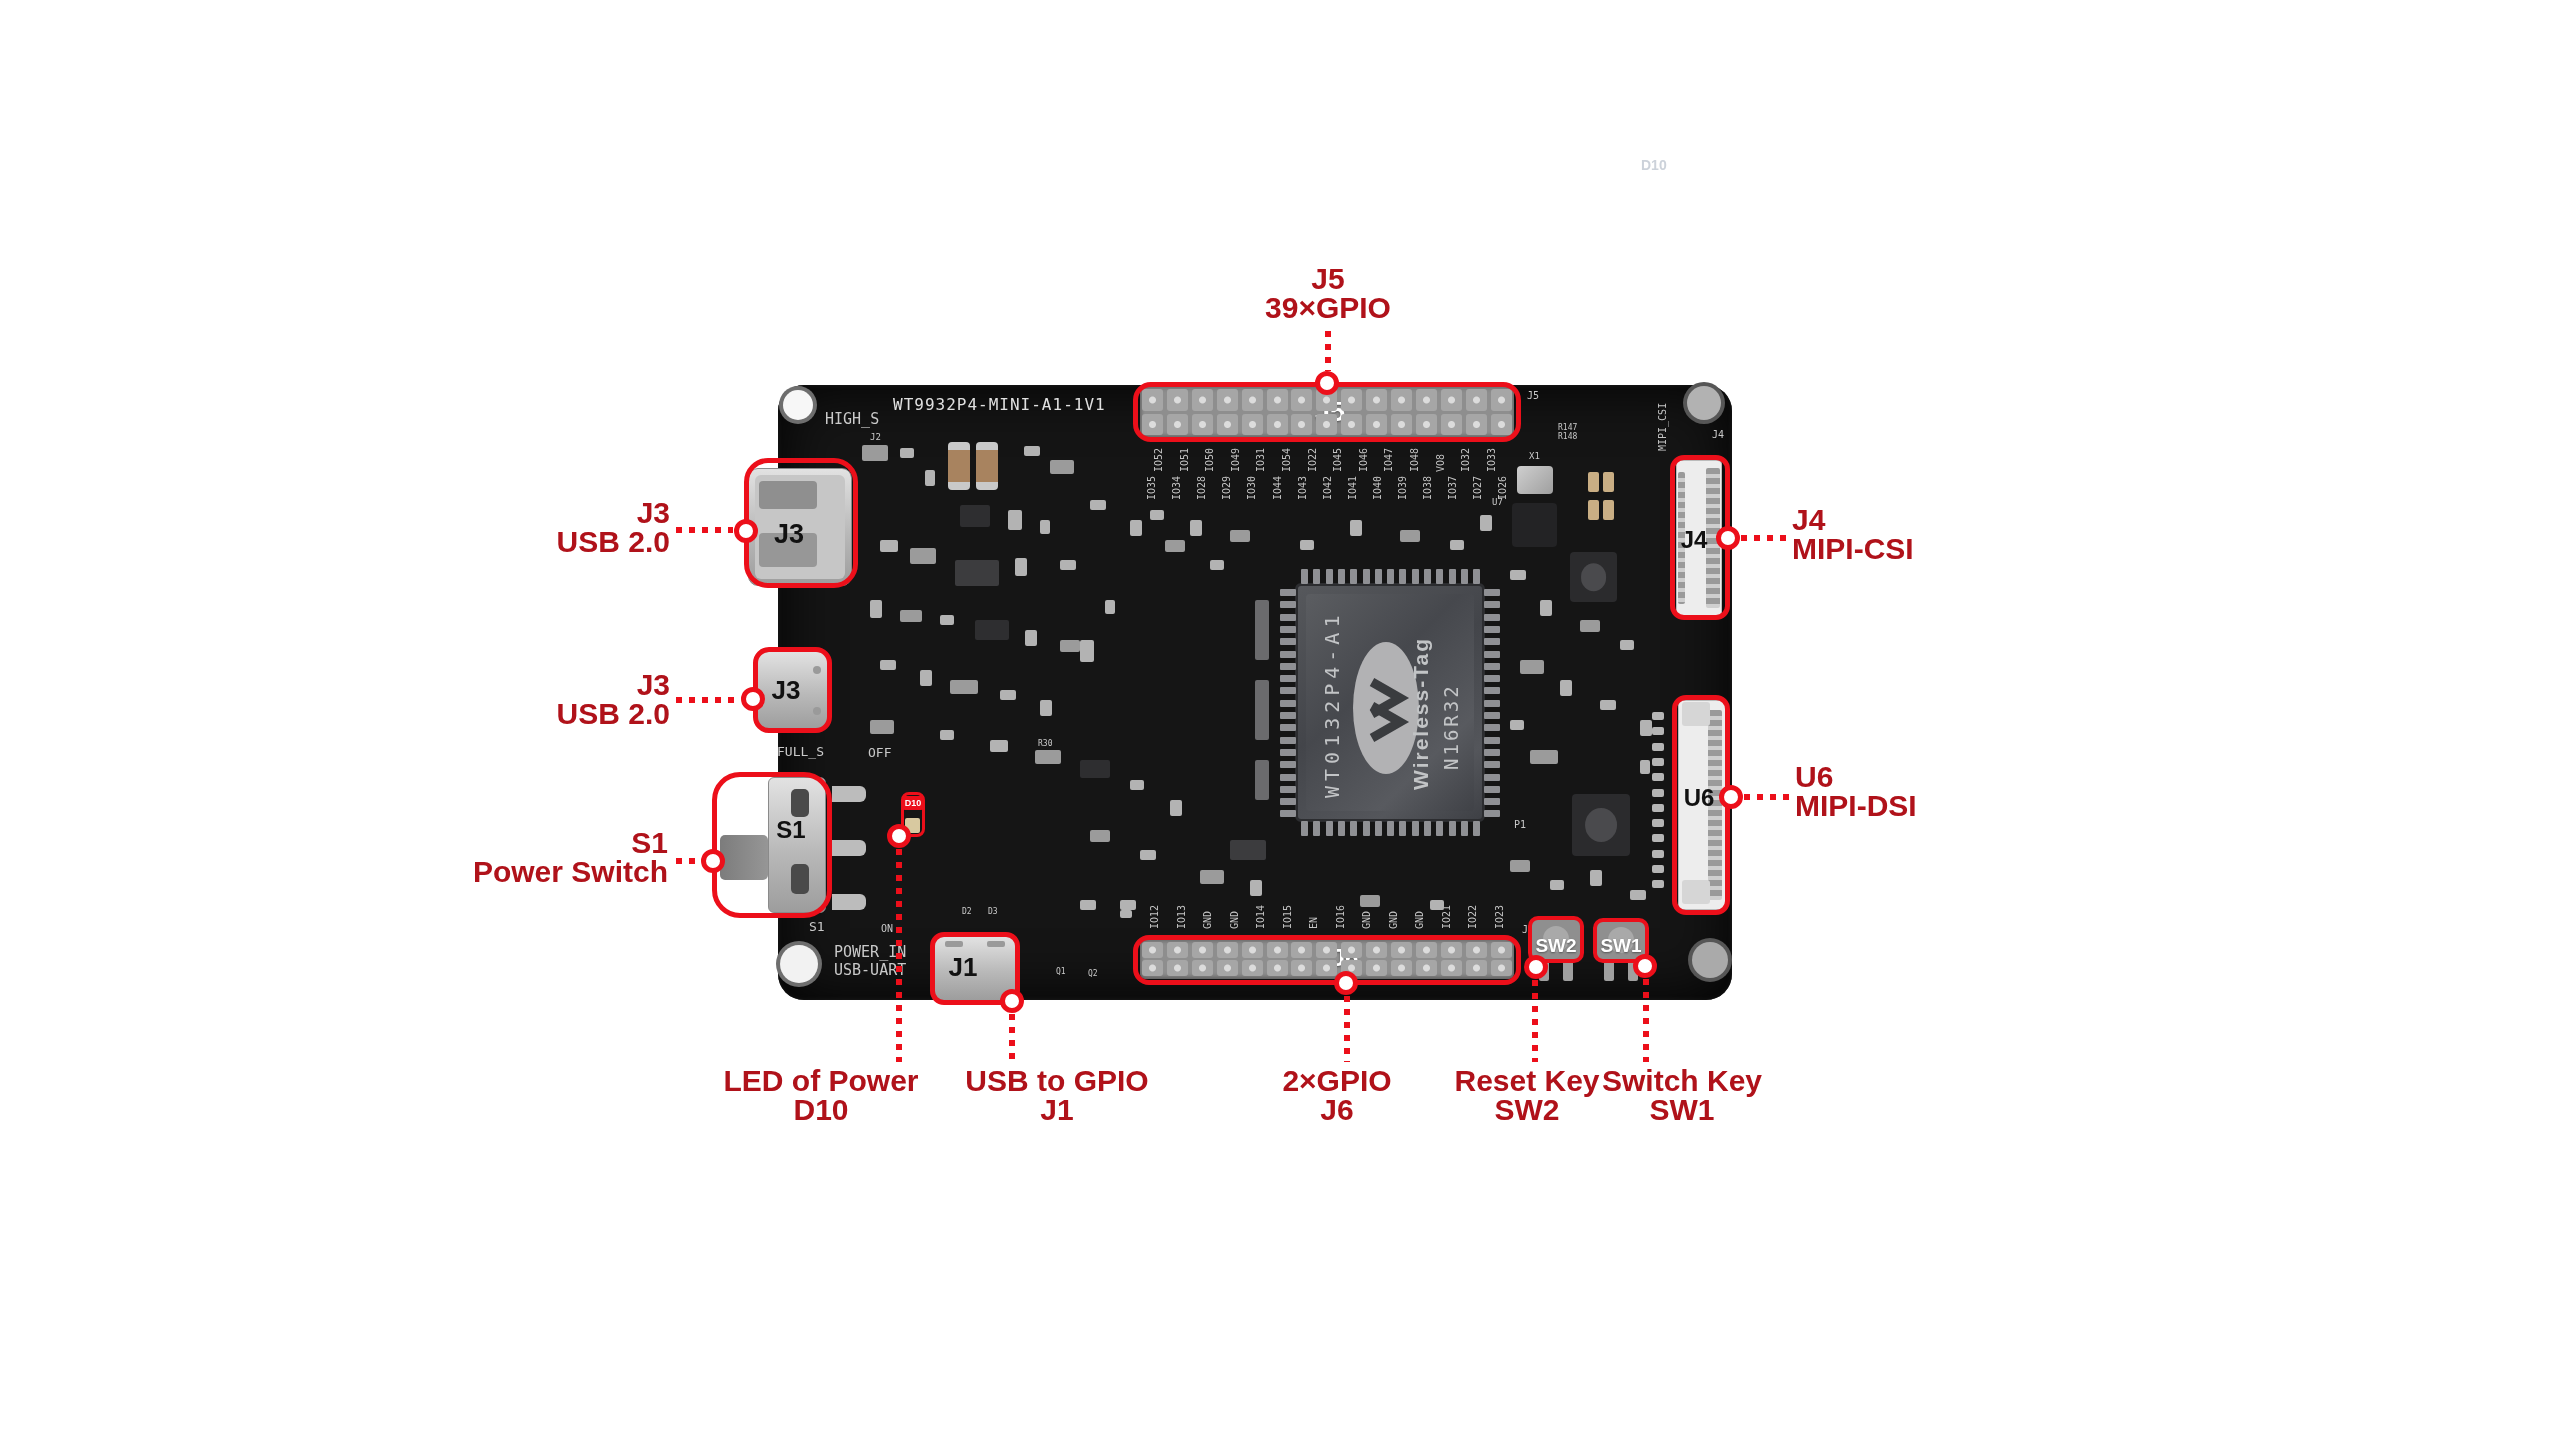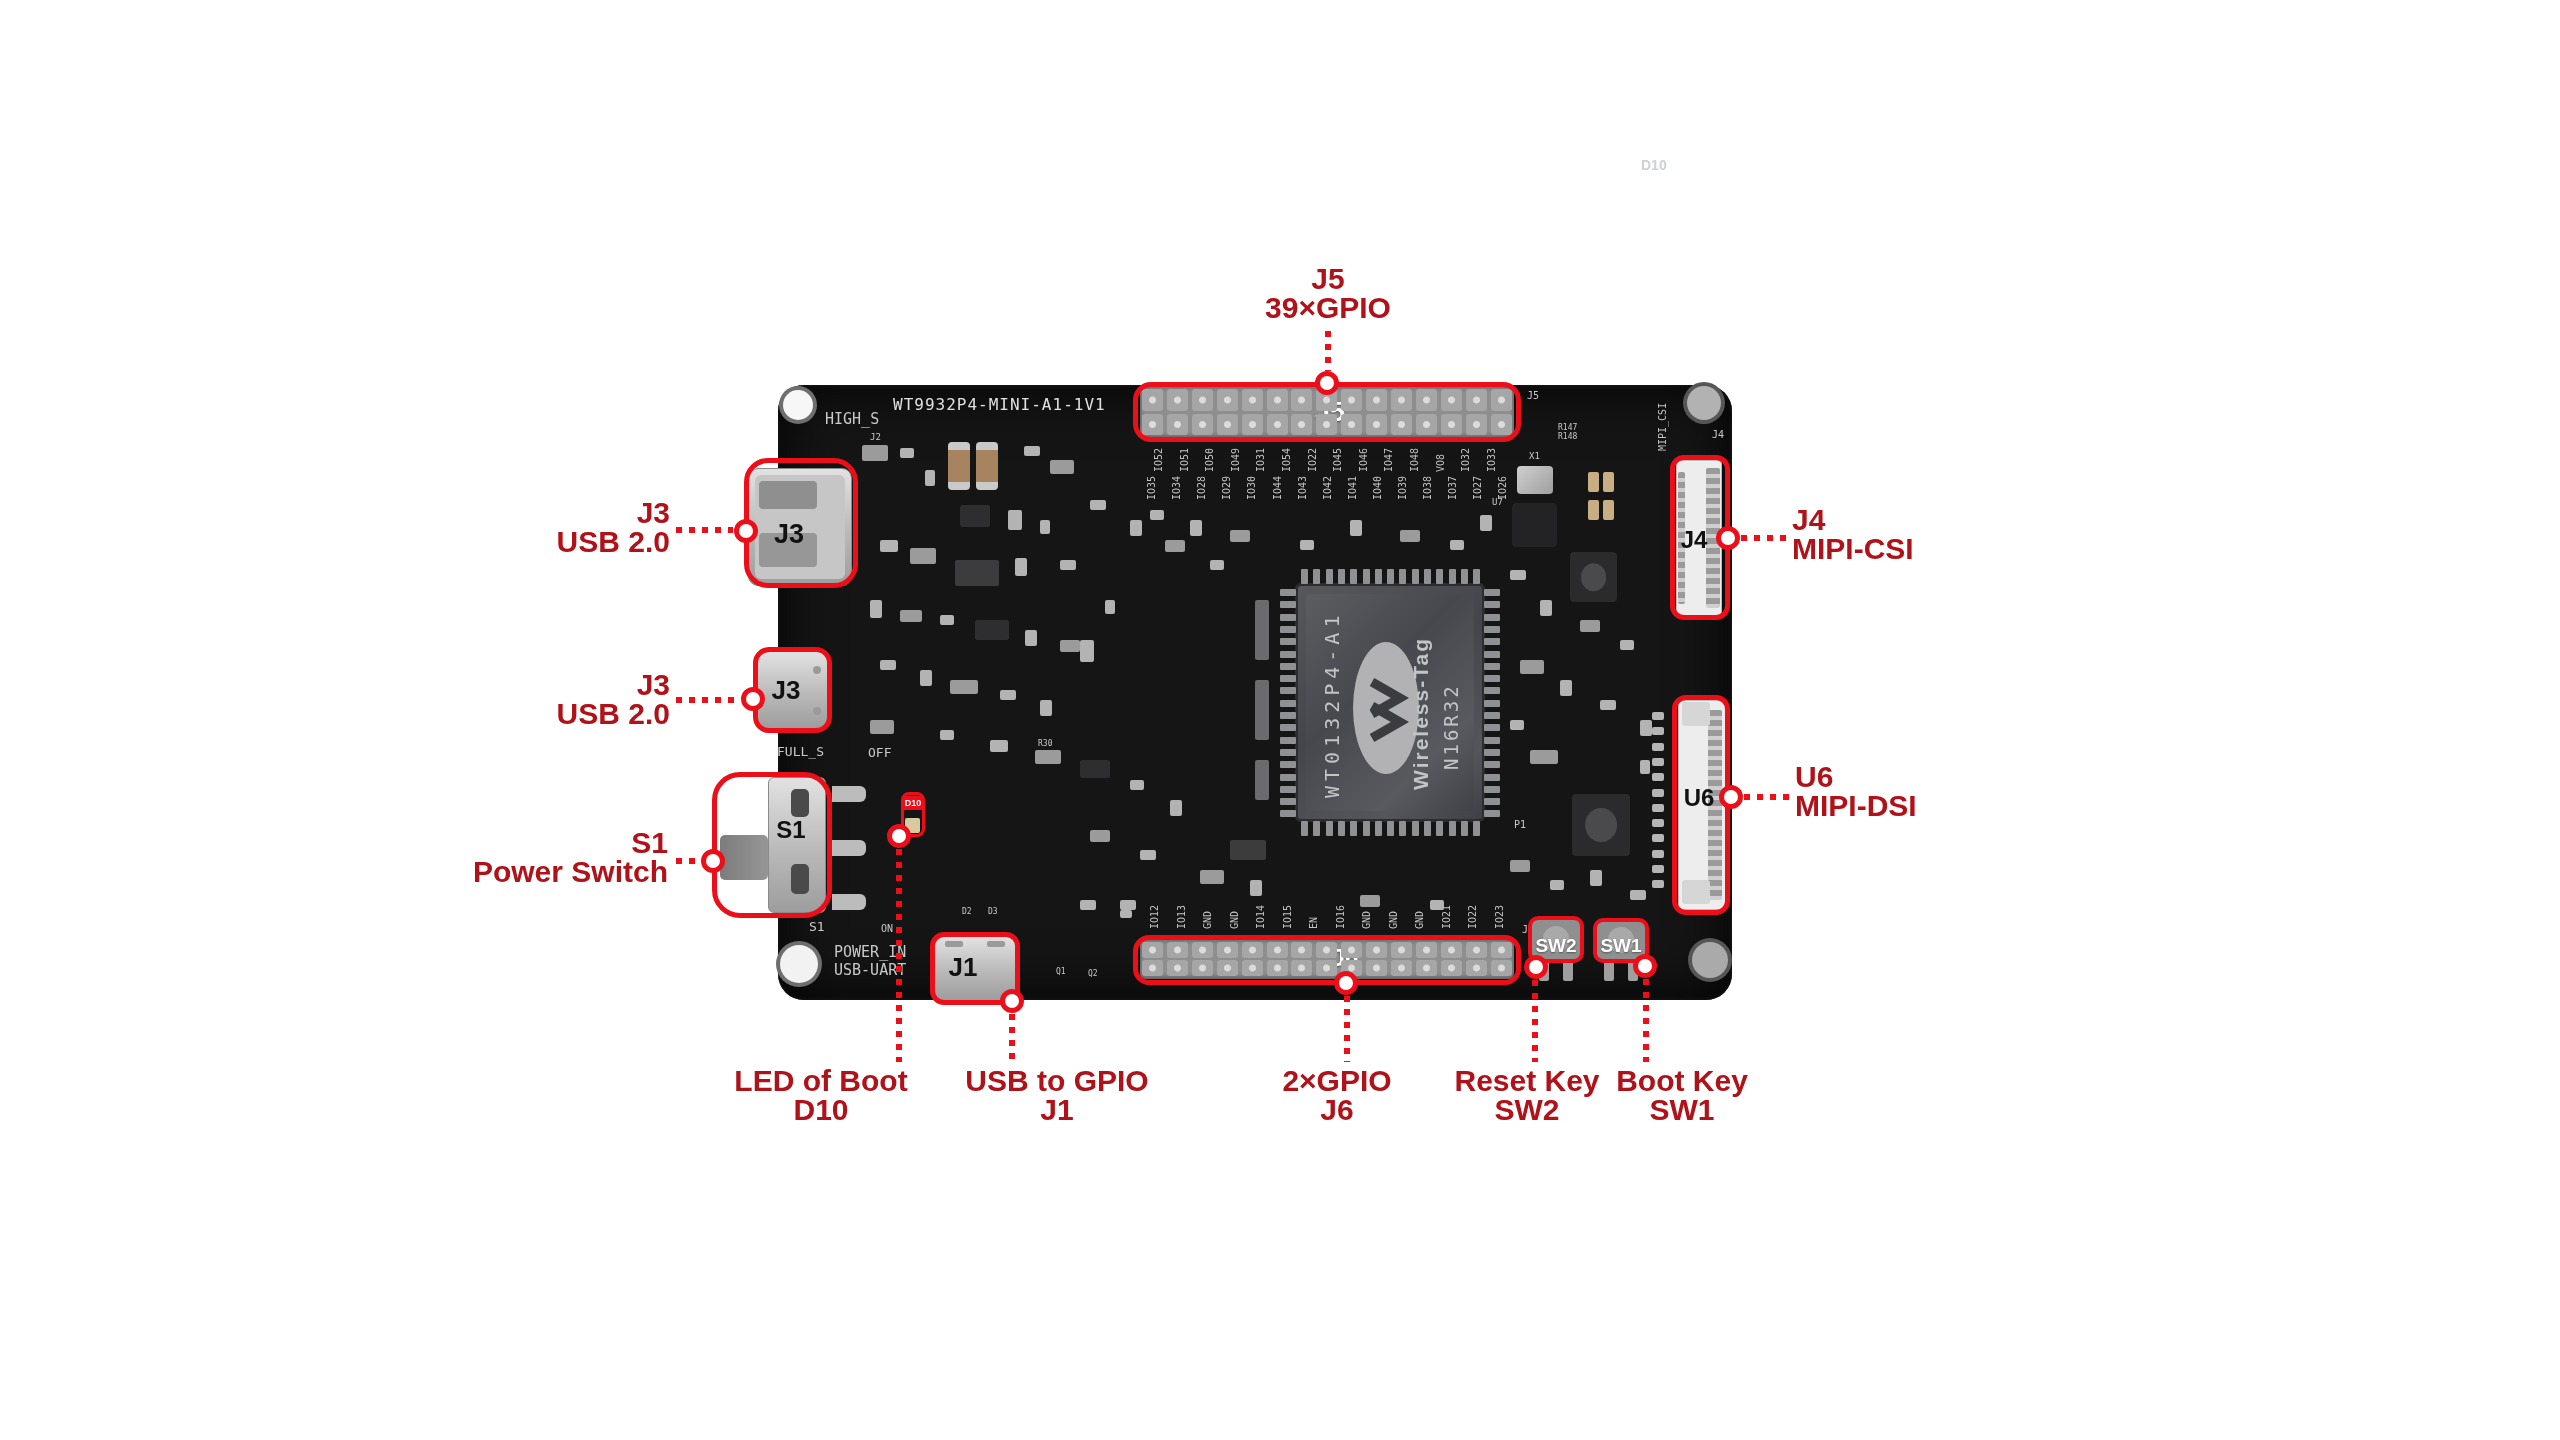--- a/index.html
+++ b/index.html
@@ -246,37 +246,37 @@
   </div>
   <div class="ann right" style="right:1890px;top:670px">
     <div>J3</div>
       <div>USB 2.0</div>
   </div>
   <div class="ann right" style="right:1892px;top:828px">
     <div>S1</div>
       <div>Power Switch</div>
   </div>
   <div class="ann center" style="left:821px;top:1066px">
-    <div>LED of Boot</div>
+    <div>LED of Power</div>
       <div>D10</div>
   </div>
   <div class="ann center" style="left:1057px;top:1066px">
     <div>USB to GPIO</div>
       <div>J1</div>
   </div>
   <div class="ann center" style="left:1337px;top:1066px">
     <div>2×GPIO</div>
       <div>J6</div>
   </div>
   <div class="ann center" style="left:1527px;top:1066px">
     <div>Reset Key</div>
       <div>SW2</div>
   </div>
   <div class="ann center" style="left:1682px;top:1066px">
-    <div>Boot Key</div>
+    <div>Switch Key</div>
       <div>SW1</div>
   </div>
   <div class="ann left" style="left:1792px;top:505px">
     <div>J4</div>
       <div>MIPI-CSI</div>
   </div>
   <div class="ann left" style="left:1795px;top:762px">
     <div>U6</div>
       <div>MIPI-DSI</div>
   </div>

